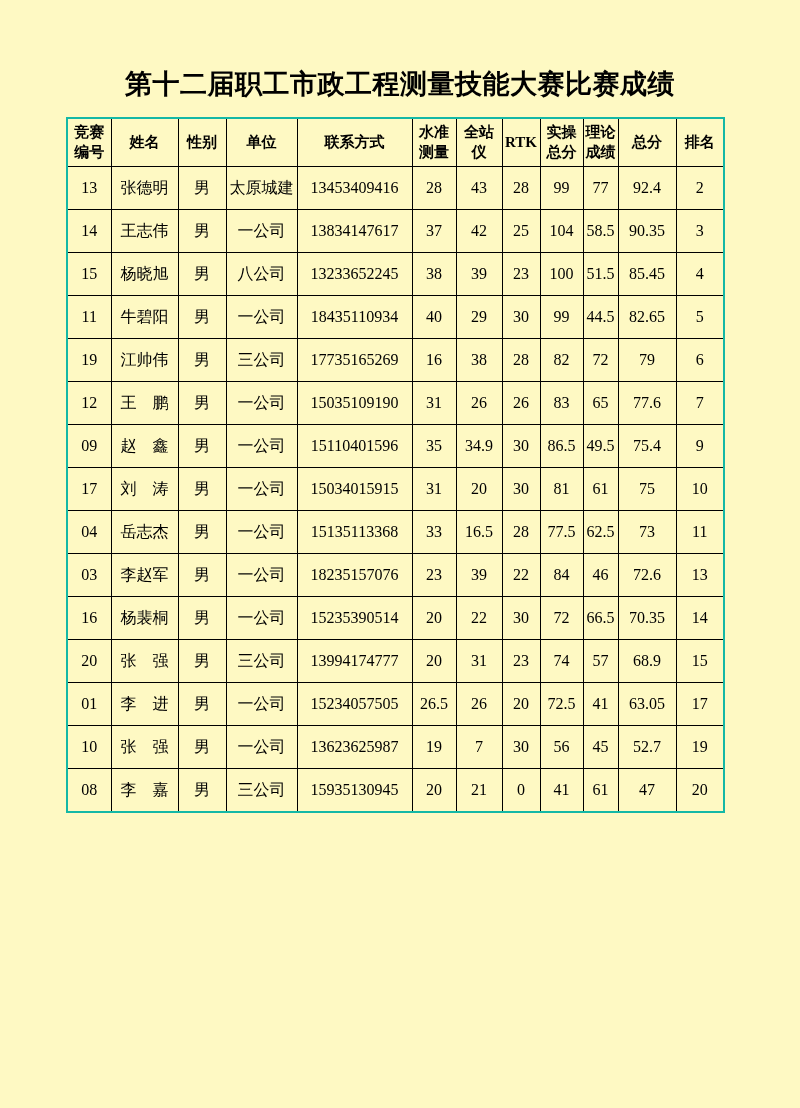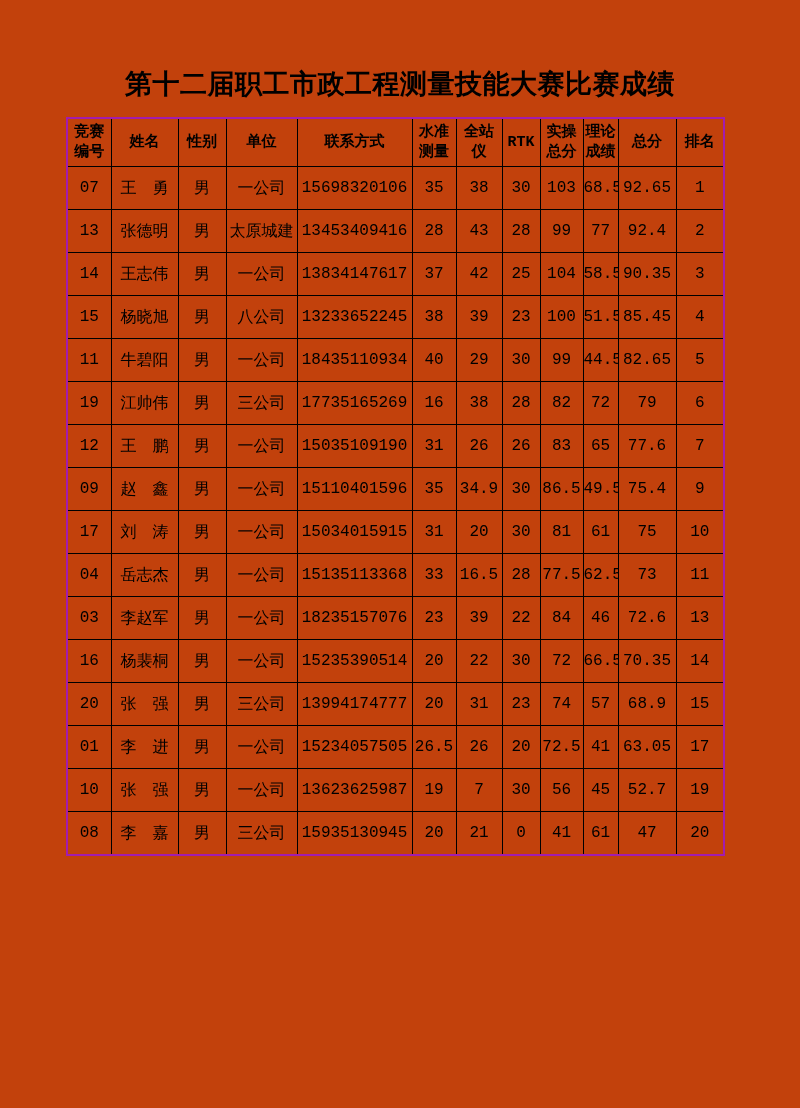--- a/index.html
+++ b/index.html
@@ -4,21 +4,21 @@
 <style>
   html, body {
     margin: 0;
     padding: 0;
     background: #ffffff;
   }
   .page {
     position: relative;
     width: 800px;
     height: 1108px;
-    background: #c2410c;
+    background: #fef9c3;
     font-family: "Liberation Serif", serif;
     color: #000000;
     overflow: hidden;
   }
   .title {
     position: absolute;
     top: 66px;
     left: 0;
     width: 100%;
     margin: 0;
@@ -27,22 +27,21 @@
     font-weight: bold;
     letter-spacing: 0.5px;
   }
   table.results {
     position: absolute;
     left: 66px;
     top: 117px;
     width: 657px;
     border-collapse: collapse;
     table-layout: fixed;
-    border: 2px solid #a21caf;
-    font-family: Liberation Mono, monospace;
+    border: 2px solid #14b8a6;
   }
   table.results th,
   table.results td {
     border: 1.5px solid #000000;
     overflow: hidden;
     vertical-align: middle;
     white-space: nowrap;
   }
   table.results th {
     font-size: 15px;
@@ -144,34 +143,20 @@
           <th>
             <span class="hline">总分</span>
           </th>
           <th>
             <span class="hline">排名</span>
           </th>
         </tr>
     </thead>
     <tbody>
         <tr>
-          <td class="col-id">07</td>
-          <td class="col-name">王　勇</td>
-          <td class="col-gender">男</td>
-          <td class="col-unit">一公司</td>
-          <td class="col-phone">15698320106</td>
-          <td class="col-leveling">35</td>
-          <td class="col-total_station">38</td>
-          <td class="col-rtk">30</td>
-          <td class="col-practical">103</td>
-          <td class="col-theory">68.5</td>
-          <td class="col-total">92.65</td>
-          <td class="col-rank">1</td>
-        </tr>
-        <tr>
           <td class="col-id">13</td>
           <td class="col-name">张德明</td>
           <td class="col-gender">男</td>
           <td class="col-unit">太原城建</td>
           <td class="col-phone">13453409416</td>
           <td class="col-leveling">28</td>
           <td class="col-total_station">43</td>
           <td class="col-rtk">28</td>
           <td class="col-practical">99</td>
           <td class="col-theory">77</td>

